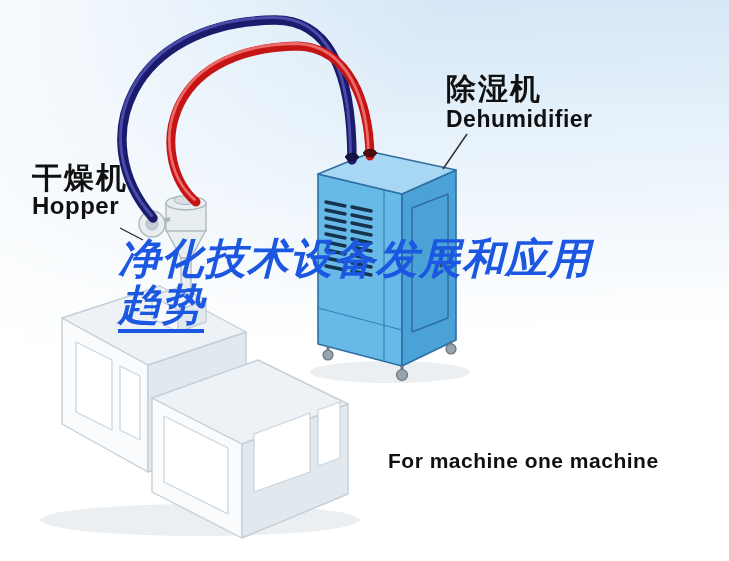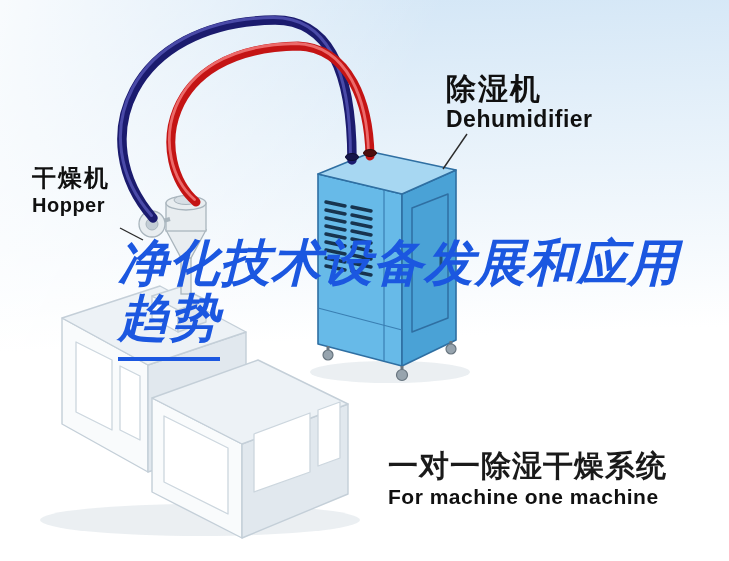--- a/index.html
+++ b/index.html
@@ -16,29 +16,29 @@
 
   .eq-label{position:absolute;z-index:2;color:#101010;}
   .eq-label .cn{font-weight:bold;letter-spacing:2px;}
   .eq-label .en{font-family:Liberation Sans, sans-serif;font-weight:bold;letter-spacing:0.5px;}
 
   #label-dehumidifier{left:446px;top:72px;width:182px;}
   #label-dehumidifier .cn{font-size:30px;line-height:34px;}
   #label-dehumidifier .en{font-size:23px;line-height:26px;}
 
   #label-hopper{left:32px;top:162px;width:122px;}
-  #label-hopper .cn{font-size:24px;line-height:31px;}
-  #label-hopper .en{font-size:20px;line-height:25px;}
+  #label-hopper .cn{font-size:30px;line-height:31px;}
+  #label-hopper .en{font-size:24px;line-height:25px;}
 
   #main-title{
     position:absolute;left:118px;top:236px;z-index:2;
     color:var(--title-blue,#1b57e0);
-    font-weight:bold;font-style:italic;font-size:50px;line-height:1.1;letter-spacing:1px;
+    font-weight:bold;font-style:italic;font-size:42px;line-height:1.1;letter-spacing:1px;
   }
-  #main-title .underlined{display:inline-block;border-bottom:4px solid currentColor;padding-bottom:11px;}
+  #main-title .underlined{display:inline-block;border-bottom:4px solid currentColor;padding-bottom:1px;}
 
   #label-system{left:388px;top:448px;width:316px;}
   #label-system .cn{font-size:30px;line-height:36px;color:#1a1a1a;letter-spacing:1px;}
   #label-system .en{font-size:21px;line-height:26px;}
 
   
   .face-top{fill:#edf2f6;stroke:#c4cfd8;stroke-width:1.4;stroke-linejoin:round;}
   .face-front{fill:#f9fbfc;stroke:#c4cfd8;stroke-width:1.4;stroke-linejoin:round;}
   .face-side{fill:#e1e8ee;stroke:#c4cfd8;stroke-width:1.4;stroke-linejoin:round;}
   .panel{fill:#ffffff;stroke:#ccd6de;stroke-width:1.3;stroke-linejoin:round;}
@@ -142,17 +142,16 @@
     <div class="cn">干燥机</div>
     <div class="en">Hopper</div>
   </div>
 
   <div id="main-title">
     <div>净化技术设备发展和应用</div>
     <div><span class="underlined">趋势</span></div>
   </div>
 
   <div class="eq-label" id="label-system">
-    <div class="cn">一对一除湿干燥系统</div>
     <div class="en">For machine one machine</div>
   </div>
 
 </div>
 
 </body></html>

